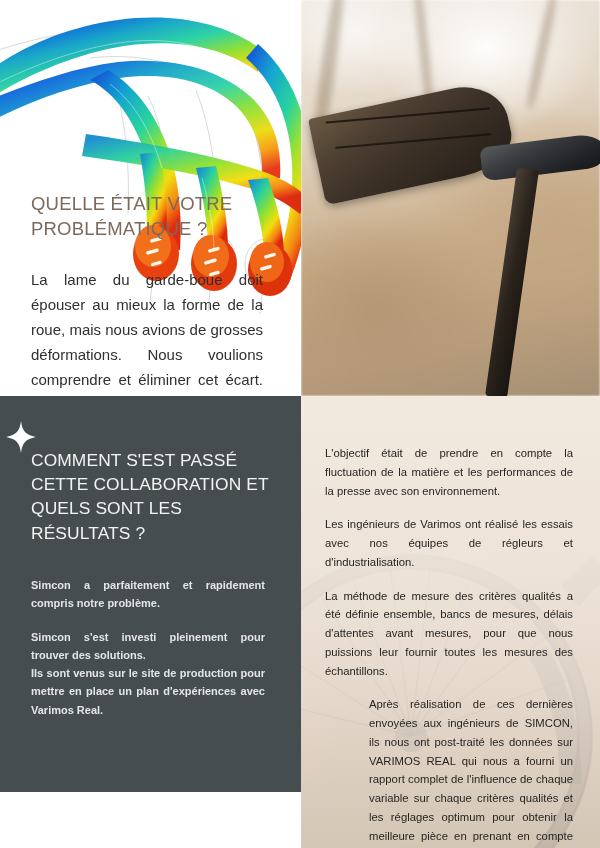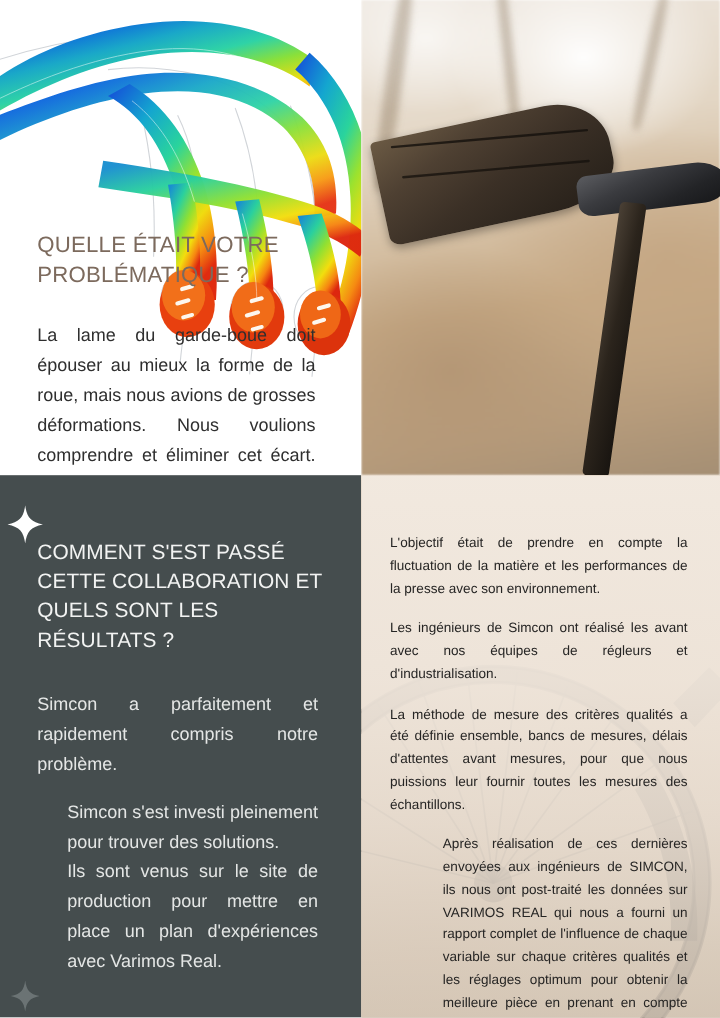--- a/index.html
+++ b/index.html
@@ -17,21 +17,21 @@
   }
   .panel-photo-saddle {
     position:absolute; left:301px; top:0; width:299px; height:396px;
     overflow:hidden;
   }
 
   
   .bottom-row { position:absolute; left:0; top:396px; width:600px; height:452px; }
 
   .panel-dark {
-    position:absolute; left:0; top:0; width:301px; height:452px;
+    position:absolute; left:0; top:0; width:301px; height:396px;
     background:#454d4e; overflow:hidden;
   }
   .panel-light {
     position:absolute; left:301px; top:0; width:299px; height:532px;
     overflow:hidden; background:#efe5db;
   }
 
   
   .fea-stage { position:absolute; inset:0; }
   .fea-svg { position:absolute; left:-10px; top:-8px; width:330px; height:330px; }
@@ -106,22 +106,22 @@
     text-align:justify; text-justify:inter-word;
   }
 
   .heading-dark {
     position:absolute; left:31px; top:52px; width:252px;
     font-size:17.4px; line-height:1.39; letter-spacing:0.1px;
     color:#f2f3f2; font-weight:400;
   }
   .body-dark {
     position:absolute; left:31px; top:180px; width:234px;
-    font-size:15px; line-height:1.66; color:#e4e6e5;
-    text-align:justify; text-justify:inter-word;
+    font-size:11px; line-height:1.66; color:#e4e6e5;
+    text-align:justify; text-justify:inter-word;font-weight:bold;
   }
   .body-dark p { margin-bottom:15px; }
   .body-dark p:last-child { margin-bottom:0; }
 
   .body-right {
     position:absolute; left:24px; top:48px; width:248px;
     font-size:11.3px; line-height:1.66; color:#262524;
     text-align:justify; text-justify:inter-word;
   }
   .body-right p { margin-bottom:15px; }
@@ -258,21 +258,21 @@
       <span class="sparkle sp-dark-top" style="top:25px;">
         <svg viewBox="0 0 24 26" aria-hidden="true">
           <path d="M12 0 C13.1 8.2 15.6 11.2 24 13 C15.6 14.8 13.1 17.8 12 26 C10.9 17.8 8.4 14.8 0 13 C8.4 11.2 10.9 8.2 12 0 Z" fill="#ffffff"></path>
         </svg>
       </span>
 
       <h2 class="heading-dark">COMMENT S'EST PASSÉ CETTE COLLABORATION ET QUELS SONT LES RÉSULTATS ?</h2>
 
       <div class="body-dark">
         <p>Simcon a parfaitement et rapidement compris notre problème.</p>
-        <p style="white-space:pre-line;margin-left:25px;">Simcon s'est investi pleinement pour trouver des solutions.
+        <p style="white-space:pre-line;">Simcon s'est investi pleinement pour trouver des solutions.
 Ils sont venus sur le site de production pour mettre en place un plan d'expériences avec Varimos Real.</p>
       </div>
 
       <span class="sparkle sp-dark-bot" style="top:421px;">
         <svg viewBox="0 0 24 26" aria-hidden="true">
           <path d="M12 0 C13.1 8.2 15.6 11.2 24 13 C15.6 14.8 13.1 17.8 12 26 C10.9 17.8 8.4 14.8 0 13 C8.4 11.2 10.9 8.2 12 0 Z" fill="#9aa3a3"></path>
         </svg>
       </span>
     </div>
 
@@ -301,19 +301,19 @@
           <path d="M300,150 L330,120 L348,138 L318,170 Z"></path>
           <path d="M286,210 C310,250 322,300 320,348 L298,348 C300,304 290,258 268,222 Z"></path>
         </g>
         <circle cx="150" cy="300" r="16" fill="rgba(70,63,55,0.5)"></circle>
       </svg>
 
       <div class="wheel-veil"></div>
 
       <div class="body-right">
         <p>L'objectif était de prendre en compte la fluctuation de la matière et les performances de la presse avec son environnement.</p>
-        <p>Les ingénieurs de Simcon ont réalisé les avant avec nos équipes de régleurs et d'industrialisation.</p>
+        <p>Les ingénieurs de Varimos ont réalisé les essais avec nos équipes de régleurs et d'industrialisation.</p>
         <p>La méthode de mesure des critères qualités a été définie ensemble, bancs de mesures, délais d'attentes avant mesures, pour que nous puissions leur fournir toutes les mesures des échantillons.</p>
         <p>Après réalisation de ces dernières envoyées aux ingénieurs de SIMCON, ils nous ont post-traité les données sur VARIMOS REAL qui nous a fourni un rapport complet de l'influence de chaque variable sur chaque critères qualités et les réglages optimum pour obtenir la meilleure pièce en prenant en compte notre matière et notre outil de production.</p>
       </div>
     </div>
   </div>
 </div>
 
 </body></html>

